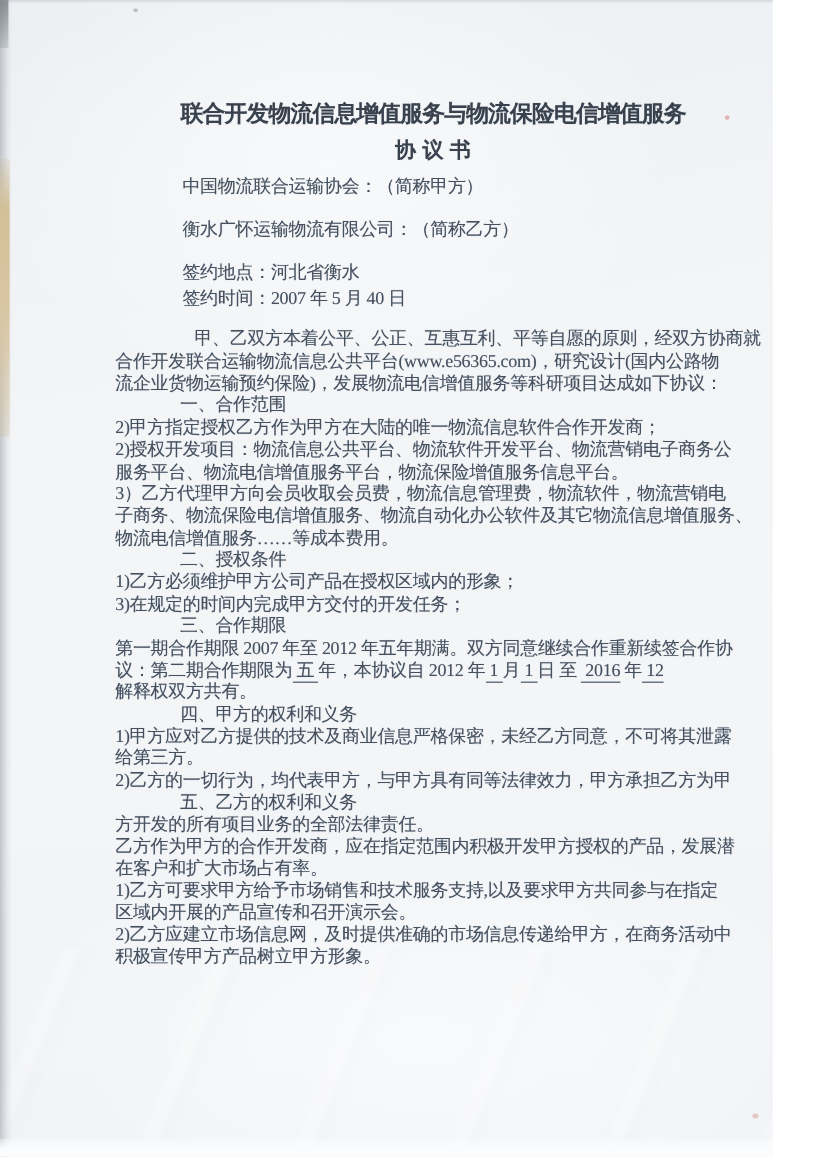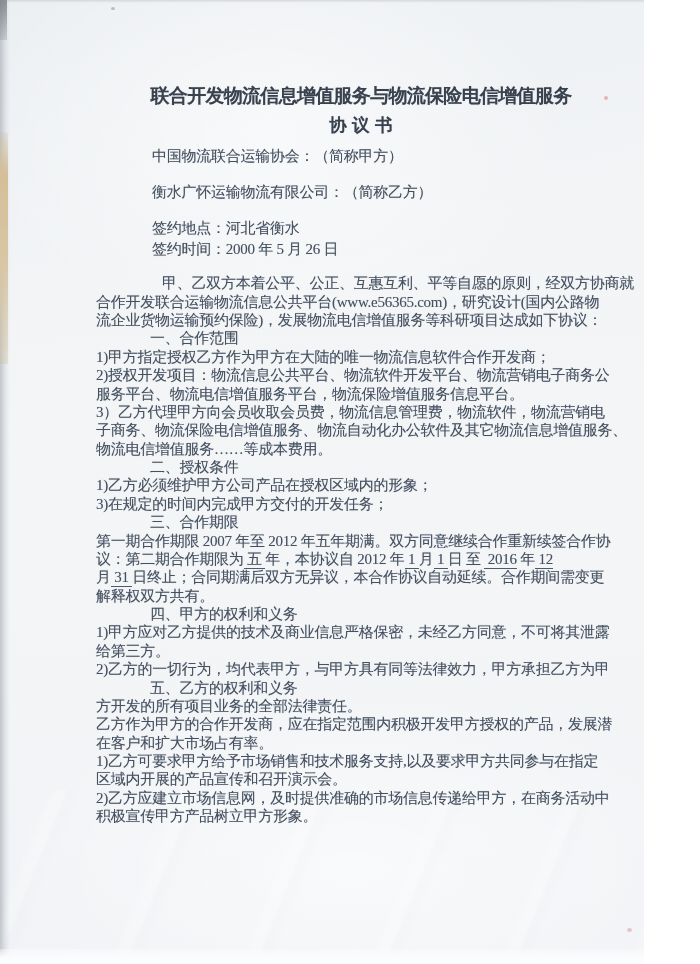--- a/index.html
+++ b/index.html
@@ -64,39 +64,38 @@
   <div class="speck s1"></div>
   <div class="speck s2"></div>
   <div class="speck s3"></div>
 
   <div class="content">
     <div class="title1">联合开发物流信息增值服务与物流保险电信增值服务</div>
     <div class="title2">协 议 书</div>
     <div class="hline mt-pa">中国物流联合运输协会：（简称甲方）</div>
     <div class="hline mt-1l">衡水广怀运输物流有限公司：（简称乙方）</div>
     <div class="hline mt-1l">签约地点：河北省衡水</div>
-    <div class="hline mt-sm">签约时间：2000 年 5 月 26 日</div>
+    <div class="hline mt-sm">签约时间：2007 年 5 月 40 日</div>
     <div class="bodyblock">
         <div class="line first">甲、乙双方本着公平、公正、互惠互利、平等自愿的原则，经双方协商就</div>
         <div class="line body">合作开发联合运输物流信息公共平台(www.e56365.com)，研究设计(国内公路物</div>
         <div class="line body">流企业货物运输预约保险)，发展物流电信增值服务等科研项目达成如下协议：</div>
         <div class="line section">一、合作范围</div>
-        <div class="line body">1)甲方指定授权乙方作为甲方在大陆的唯一物流信息软件合作开发商；</div>
+        <div class="line body">2)甲方指定授权乙方作为甲方在大陆的唯一物流信息软件合作开发商；</div>
         <div class="line body">2)授权开发项目：物流信息公共平台、物流软件开发平台、物流营销电子商务公</div>
         <div class="line body">服务平台、物流电信增值服务平台，物流保险增值服务信息平台。</div>
         <div class="line body">3）乙方代理甲方向会员收取会员费，物流信息管理费，物流软件，物流营销电</div>
         <div class="line body">子商务、物流保险电信增值服务、物流自动化办公软件及其它物流信息增值服务、</div>
         <div class="line body">物流电信增值服务……等成本费用。</div>
         <div class="line section">二、授权条件</div>
         <div class="line body">1)乙方必须维护甲方公司产品在授权区域内的形象；</div>
         <div class="line body">3)在规定的时间内完成甲方交付的开发任务；</div>
         <div class="line section">三、合作期限</div>
         <div class="line body">第一期合作期限 2007 年至 2012 年五年期满。双方同意继续合作重新续签合作协</div>
         <div class="line body"><span>议：第二期合作期限为</span><span class="u"> 五 </span><span>年，本协议自 2012 年</span><span class="u"> 1 </span><span>月</span><span class="u"> 1 </span><span>日 至 </span><span class="u"> 2016</span><span> 年</span><span class="u"> 12</span></div>
-        <div class="line body"><span>月</span><span class="u"> 31 </span><span>日终止；合同期满后双方无异议，本合作协议自动延续。合作期间需变更</span></div>
         <div class="line body">解释权双方共有。</div>
         <div class="line section">四、甲方的权利和义务</div>
         <div class="line body">1)甲方应对乙方提供的技术及商业信息严格保密，未经乙方同意，不可将其泄露</div>
         <div class="line body">给第三方。</div>
         <div class="line body">2)乙方的一切行为，均代表甲方，与甲方具有同等法律效力，甲方承担乙方为甲</div>
         <div class="line section">五、乙方的权利和义务</div>
         <div class="line body">方开发的所有项目业务的全部法律责任。</div>
         <div class="line body">乙方作为甲方的合作开发商，应在指定范围内积极开发甲方授权的产品，发展潜</div>
         <div class="line body">在客户和扩大市场占有率。</div>
         <div class="line body">1)乙方可要求甲方给予市场销售和技术服务支持,以及要求甲方共同参与在指定</div>

